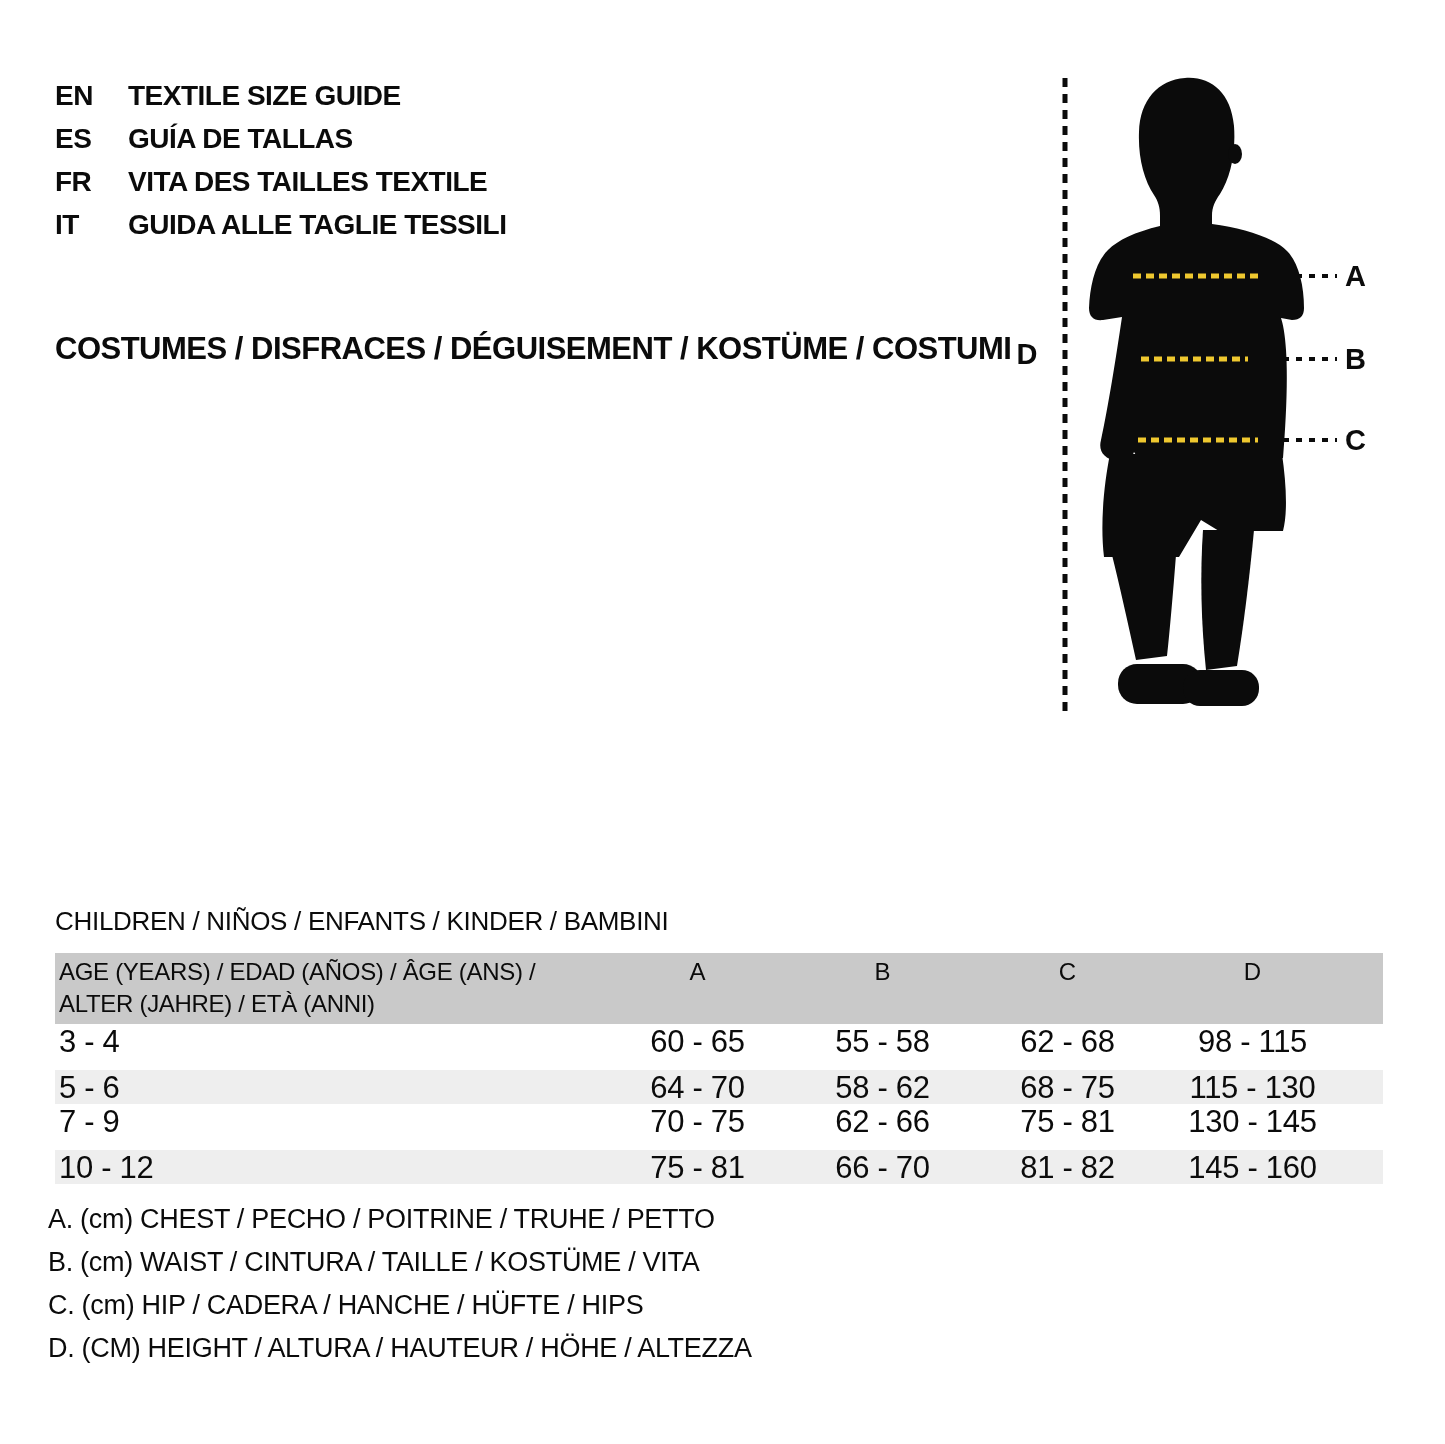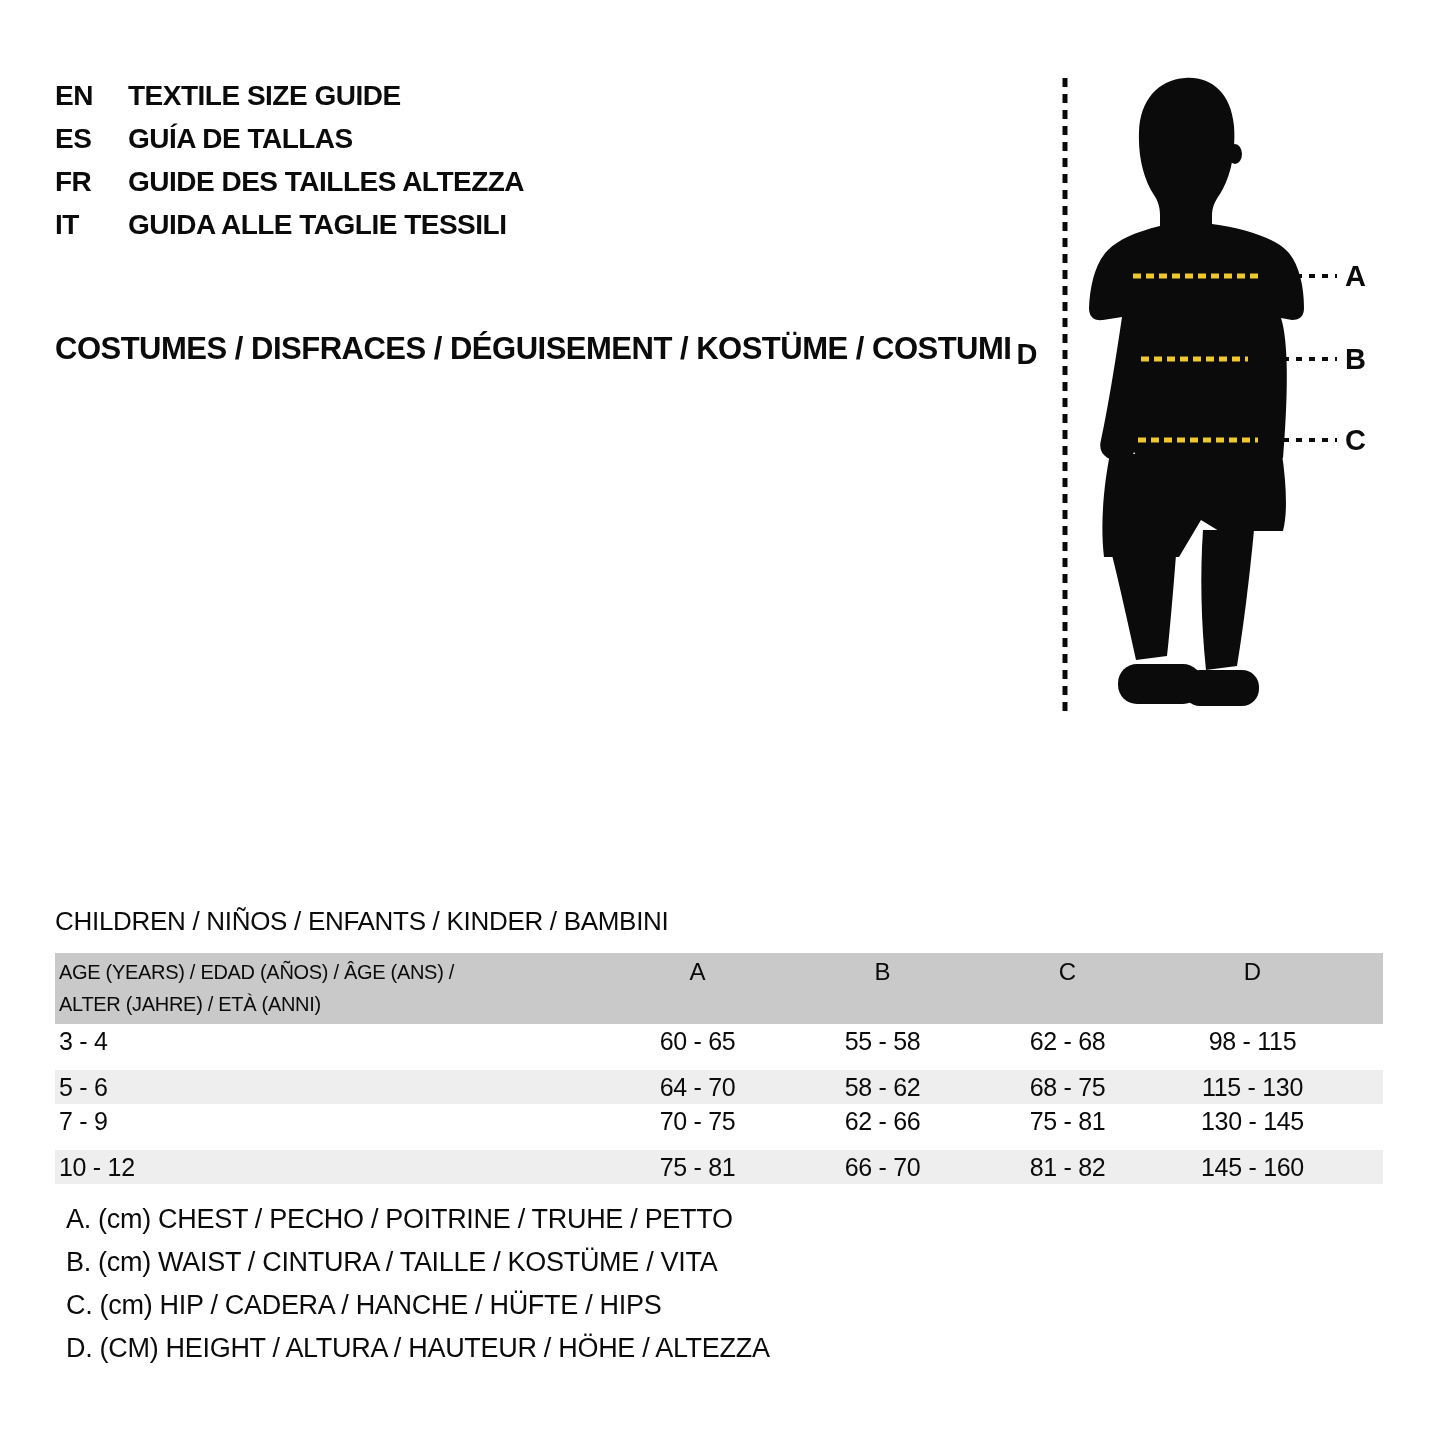--- a/index.html
+++ b/index.html
@@ -20,48 +20,48 @@
   .dim-label{position:absolute;font-size:29px;font-weight:700;height:40px;line-height:40px;}
   .lbl-a{left:1345px;top:256px;}
   .lbl-b{left:1345px;top:339px;}
   .lbl-c{left:1345px;top:420px;}
   .lbl-d{left:1005px;top:334px;width:44px;text-align:center;}
 
   
   .section-title{position:absolute;left:55px;top:906px;font-size:26px;letter-spacing:-0.3px;white-space:nowrap;}
   .size-table{position:absolute;left:55px;top:953px;width:1328px;}
   .thead{display:grid;grid-template-columns:550px 185px 185px 185px 185px;background:#c9c9c9;height:71px;}
-  .age-head{padding:3px 0 0 4px;font-size:20px;line-height:32px;letter-spacing:-0.3px;}
+  .age-head{padding:3px 0 0 4px;font-size:24px;line-height:32px;letter-spacing:-0.3px;}
   .col-head{text-align:center;font-size:24px;padding-top:3px;line-height:32px;}
-  .trow{display:grid;grid-template-columns:550px 185px 185px 185px 185px;height:34px;align-items:center;font-size:25px;letter-spacing:-0.3px;}
+  .trow{display:grid;grid-template-columns:550px 185px 185px 185px 185px;height:34px;align-items:center;font-size:31px;letter-spacing:-0.3px;}
   .trow.striped{background:#eeeeee;margin-top:12px;}
   .age-cell{padding-left:4px;}
   .val{text-align:center;}
 
   
-  .legend{position:absolute;left:66px;top:1198px;}
+  .legend{position:absolute;left:48px;top:1198px;}
   .legend-row{height:43px;line-height:43px;font-size:27px;letter-spacing:-0.3px;white-space:nowrap;}
 </style>
 </head>
 <body>
 
 <div class="canvas">
 
   <div class="lang-list">
     <div class="lang-row">
       <span class="lang-code">EN</span>
       <span class="lang-title">TEXTILE SIZE GUIDE</span>
     </div>
     <div class="lang-row">
       <span class="lang-code">ES</span>
       <span class="lang-title">GUÍA DE TALLAS</span>
     </div>
     <div class="lang-row">
       <span class="lang-code">FR</span>
-      <span class="lang-title">GUIDE DES TAILLES ALTEZZA</span>
+      <span class="lang-title">VITA DES TAILLES TEXTILE</span>
     </div>
     <div class="lang-row">
       <span class="lang-code">IT</span>
       <span class="lang-title">GUIDA ALLE TAGLIE TESSILI</span>
     </div>
   </div>
 
   <div class="category">COSTUMES / DISFRACES / DÉGUISEMENT / KOSTÜME / COSTUMI</div>
 
   <svg class="diagram-svg" width="300" height="650" viewBox="0 0 300 650">

